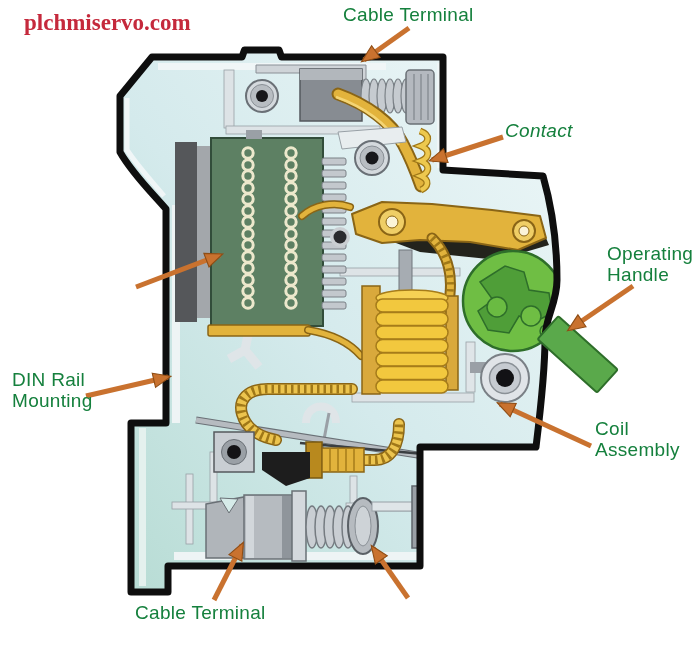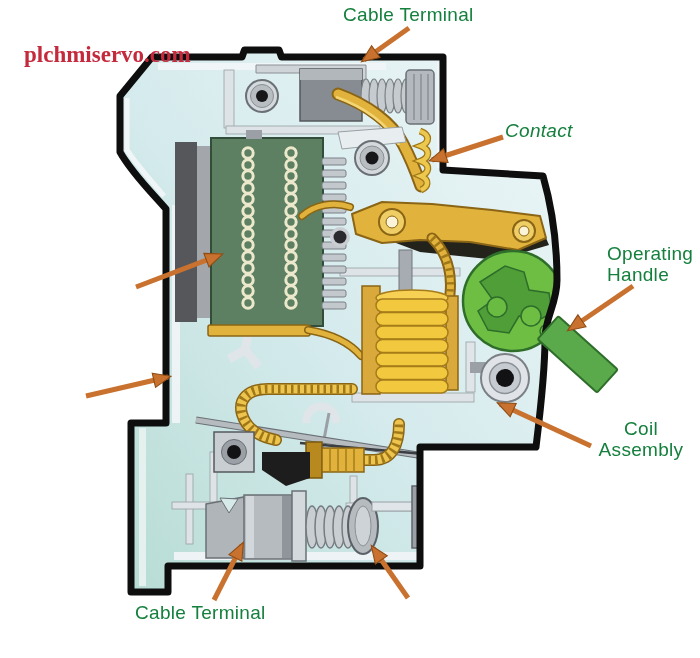--- a/index.html
+++ b/index.html
@@ -2,29 +2,29 @@
 <html><head>
 <meta charset="utf-8">
 <style>
   html,body{margin:0;padding:0;background:#fff;}
   .stage{position:relative;width:700px;height:658px;background:#ffffff;overflow:hidden;
          font-family:"Liberation Sans",sans-serif;}
   .stage svg{position:absolute;left:0;top:0;}
   .lbl{position:absolute;color:#15803d;font-size:19px;line-height:1.12;letter-spacing:.3px;white-space:nowrap;}
   .lbl.wrap{white-space:normal;}
   .watermark{position:absolute;left:24px;top:10px;font-family:"Liberation Serif",serif;
-             font-weight:bold;font-size:23px;margin-top:32px;}
+             font-weight:bold;font-size:23px;}
   .caption{position:absolute;left:120px;top:621px;font-family:"Liberation Serif",serif;
            font-weight:bold;font-size:28px;letter-spacing:.5px;}
   #l-cable-terminal-top{left:343px;top:4px;}
   #l-contact{left:505px;top:120px;font-style:italic;}
   #l-operating-handle{left:607px;top:243px;width:92px;}
   #l-arc-chamber{left:17px;top:268px;}
   #l-din-rail{left:12px;top:369px;width:100px;}
-  #l-coil-assembly{left:595px;top:418px;width:92px;text-align:center;}
+  #l-coil-assembly{left:595px;top:418px;width:92px;}
   #l-cable-terminal-bottom{left:135px;top:602px;}
   #l-bi-metal{left:377px;top:595px;width:155px;}
 </style>
 </head>
 <body>
 
 <div class="stage">
 
 <svg width="700" height="658" viewBox="0 0 700 658">
   <defs>
@@ -282,17 +282,18 @@
     <line x1="214" y1="600" x2="242" y2="545" marker-end="url(#ah)"></line>
     <line x1="408" y1="598" x2="373" y2="548" marker-end="url(#ah)"></line>
   </g>
 </svg>
 
 <div class="watermark" style="color:#c5293c;">plchmiservo.com</div>
 
 <div class="lbl" id="l-cable-terminal-top">Cable Terminal</div>
 <div class="lbl" id="l-contact">Contact</div>
 <div class="lbl wrap" id="l-operating-handle">Operating Handle</div>
+<div class="lbl wrap" id="l-din-rail">DIN Rail Mounting</div>
 <div class="lbl wrap" id="l-coil-assembly">Coil Assembly</div>
 <div class="lbl" id="l-cable-terminal-bottom">Cable Terminal</div>
 
 
 </div>
 
 </body></html>

